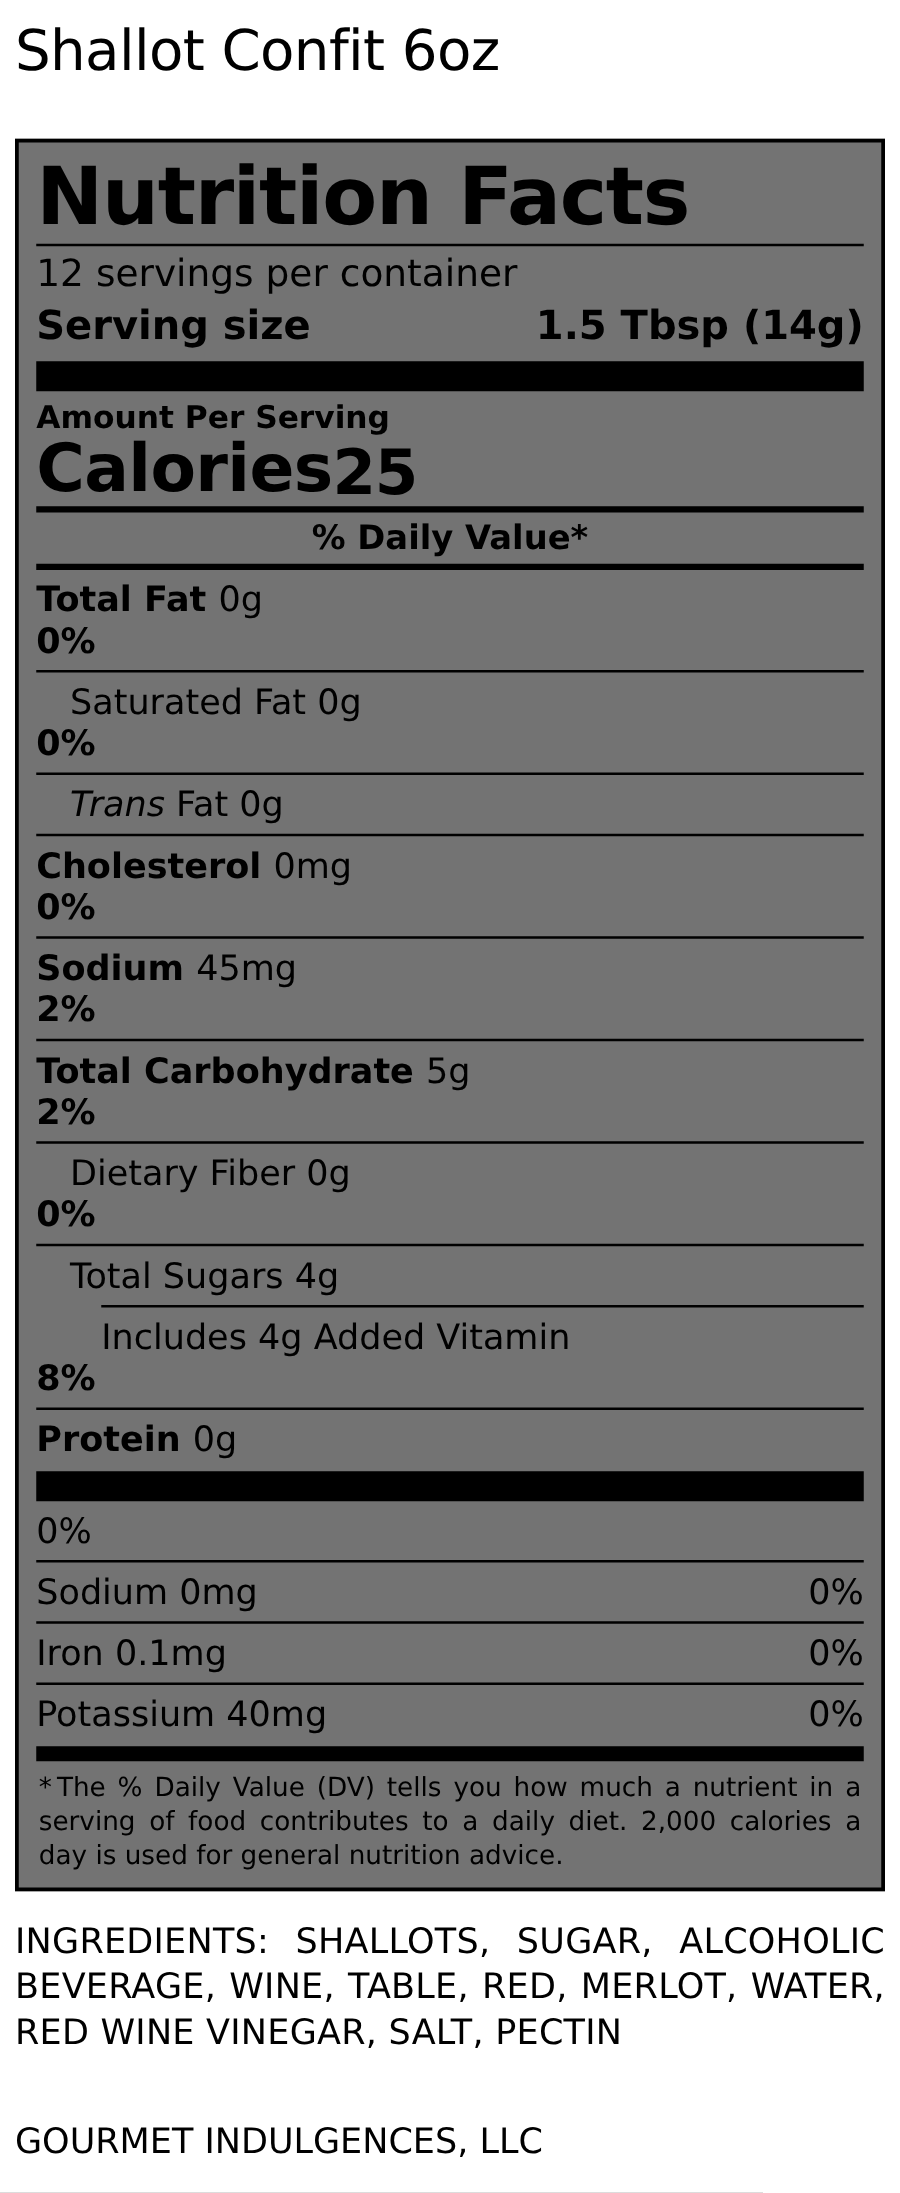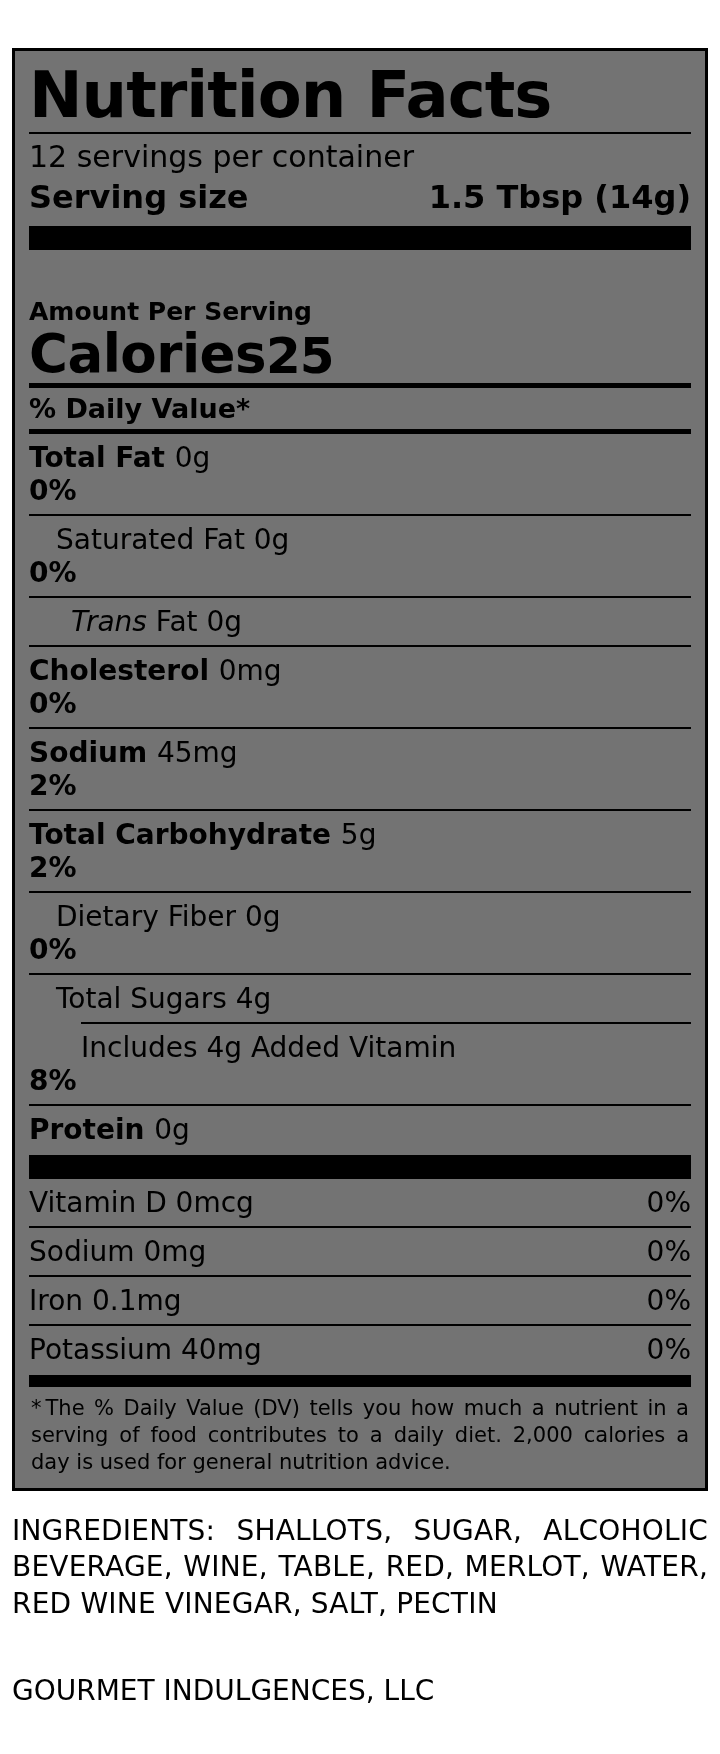--- a/index.html
+++ b/index.html
@@ -59,60 +59,59 @@
     justify-content: space-between;
     align-items: baseline;
     font-size: 32px;
     font-weight: bold;
     padding: 0 0 6px 0;
   }
   .amount-per {
     font-size: 25px;
     font-weight: bold;
     padding: 6px 0 0 0;
-    margin-top: 41px;
   }
   .calories-row {
     display: flex;
     justify-content: flex-start;
     align-items: flex-end;
     padding: 0 0 2px 0;
   }
   .calories-label {
     font-size: 53px;
     font-weight: bold;
     line-height: 1.05;
     letter-spacing: -0.5px;
   }
   .calories-value {
     font-size: 50px;
     font-weight: bold;
     line-height: 1.0;
     letter-spacing: -1px;
   }
   .dv-header {
-    text-align: left;
+    text-align: center;
     font-size: 27px;
     font-weight: bold;
     padding: 5px 0 5px 0;
   }
   .nutrient-row {
     display: flex;
     justify-content: space-between;
     align-items: baseline;
     font-size: 28px;
     padding: 7px 0 7px 0;
     border-top: 2px solid #000;
     flex-direction: column;
   }
   .nutrient-row:first-of-type { border-top: none; }
   .nutrient-row .left { white-space: nowrap; }
   .nutrient-row .right { font-weight: bold; white-space: nowrap; }
   .bold { font-weight: bold; }
-  .italic { font-style: italic; margin-left: 15px; }
+  .italic { font-style: italic; }
   .indent-1 { padding-left: 27px; }
   .indent-2 { padding-left: 52px; }
   .sub-rule-indent {
     margin-left: 52px;
     border-top: 2px solid #000;
   }
   .no-top-border { border-top: none; }
   .rule-after-protein { height: 24px; background: #000; margin: 2px 0 0 0; }
   .vit-row {
     display: flex;
@@ -143,20 +142,21 @@
   .company {
     font-size: 28px;
     padding: 52px 12px 0 12px;
   }
 </style>
 </head>
 <body>
 
 <div class="page">
 
+  <h1 class="product-title">Shallot Confit 6oz</h1>
 
   <div class="nf-panel">
 
     <div class="nf-title">Nutrition Facts</div>
     <div class="rule-thin"></div>
 
     <div class="servings">12 servings per container</div>
 
     <div class="serving-size-row">
       <span>Serving size</span>
@@ -223,21 +223,20 @@
     </div>
 
     <div class="nutrient-row">
       <span class="left bold"><span>Protein</span> <span style="font-weight:normal">0g</span></span>
       <span class="right"></span>
     </div>
 
     <div class="rule-after-protein"></div>
 
     <div class="vit-row first">
-      <span class="left">Vitamin D 0mcg</span>
       <span class="right">0%</span>
     </div>
     <div class="vit-row">
       <span class="left">Sodium 0mg</span>
       <span class="right">0%</span>
     </div>
     <div class="vit-row">
       <span class="left">Iron 0.1mg</span>
       <span class="right">0%</span>
     </div>

